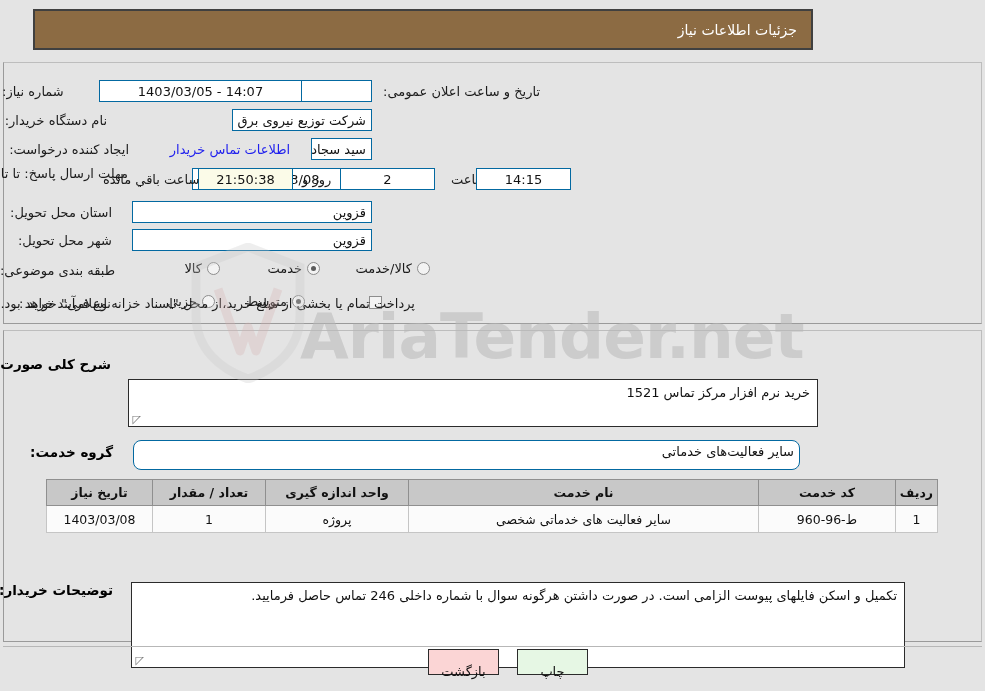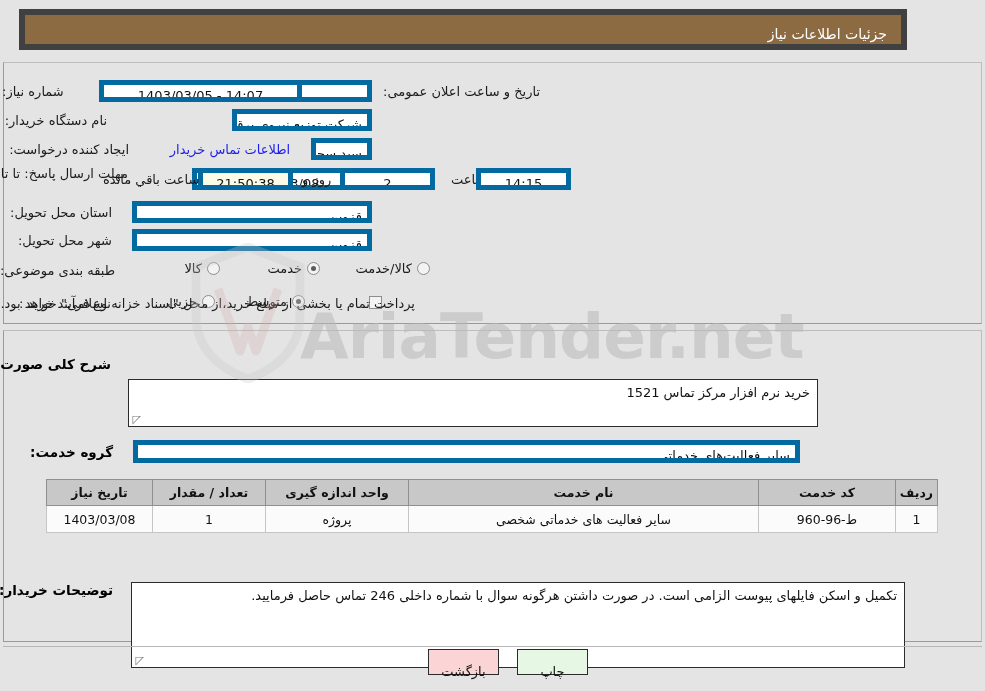--- a/index.html
+++ b/index.html
@@ -44,26 +44,26 @@
     color: #b9b9b9;
     opacity: .55;
     letter-spacing: -1px;
     direction: ltr;
     white-space: nowrap;
   }
 
   
   .header-bar {
     position: absolute;
-    left: 19px;
+    left: 33px;
     top: 9px;
-    width: 888px;
+    width: 780px;
     height: 41px;
     background: #8c6b43;
-    border: 6px solid #404040;
+    border: 2px solid #404040;
     box-sizing: border-box;
   }
   .header-title {
     position: absolute;
     right: 14px;
     top: 11px;
     color: #ffffff;
     font-size: 14px;
   }
 
@@ -93,21 +93,21 @@
     font-size: 13.5px;
     font-weight: bold;
     color: #000;
     white-space: nowrap;
     line-height: 17px;
   }
   .fld {
     position: absolute;
     box-sizing: border-box;
     background: #ffffff;
-    border: 5px solid #0369a1;
+    border: 1px solid #0369a1;
     font-size: 13px;
     color: #111;
     padding: 1px 5px 0 5px;
     line-height: 19px;
     height: 22px;
     overflow: hidden;
     white-space: nowrap;
     text-align: right;
     font-family: "DejaVu Sans", "Liberation Sans", sans-serif;
   }
@@ -306,21 +306,21 @@
   <div class="panel" id="panel-mid"></div>
 
   <div class="lbl-b" style="position:absolute; right:874px; top:356px;">شرح کلی صورت:</div>
   <div class="ta" style="right:167px; top:343px; width:690px; height:48px;">
     <span>خرید نرم افزار مرکز تماس 1521</span>
     <span class="grip">◸</span>
   </div>
 
 
   <div class="lbl-b" style="position:absolute; right:872px; top:444px;">گروه خدمت:</div>
-  <div class="fld" style="right:185px; top:440px; width:667px; height:23px;">سایر فعالیت‌های خدماتی</div>
+  <div class="fld" style="right:185px; top:440px; width:667px; height:30px;border-radius:8px;">سایر فعالیت‌های خدماتی</div>
 
   <table class="tbl" style="right:47px; top:479px; width:891px;">
     <colgroup>
       <col style="width:42px">
         <col style="width:137px">
         <col style="width:350px">
       <col style="width:143px">
         <col style="width:113px">
         <col style="width:106px">
     </colgroup>

